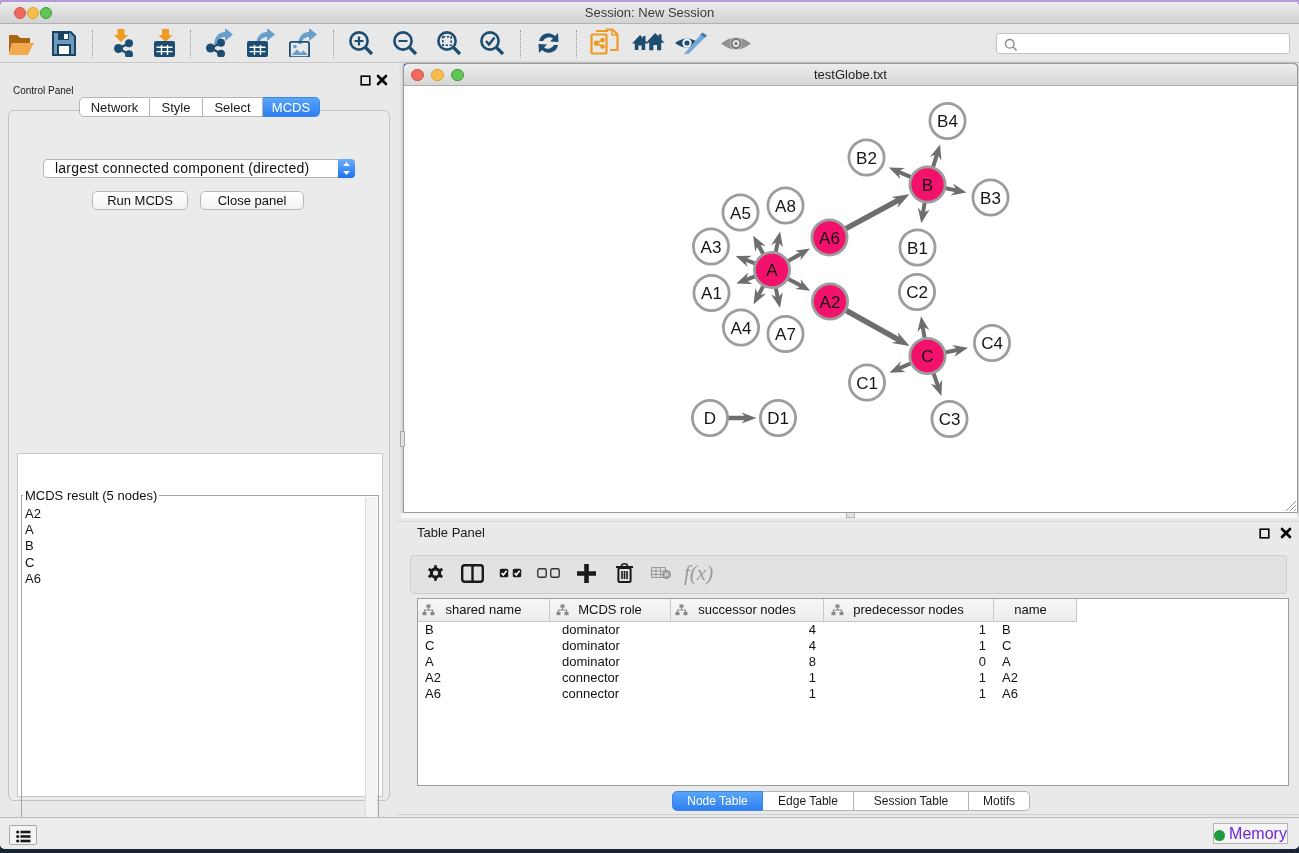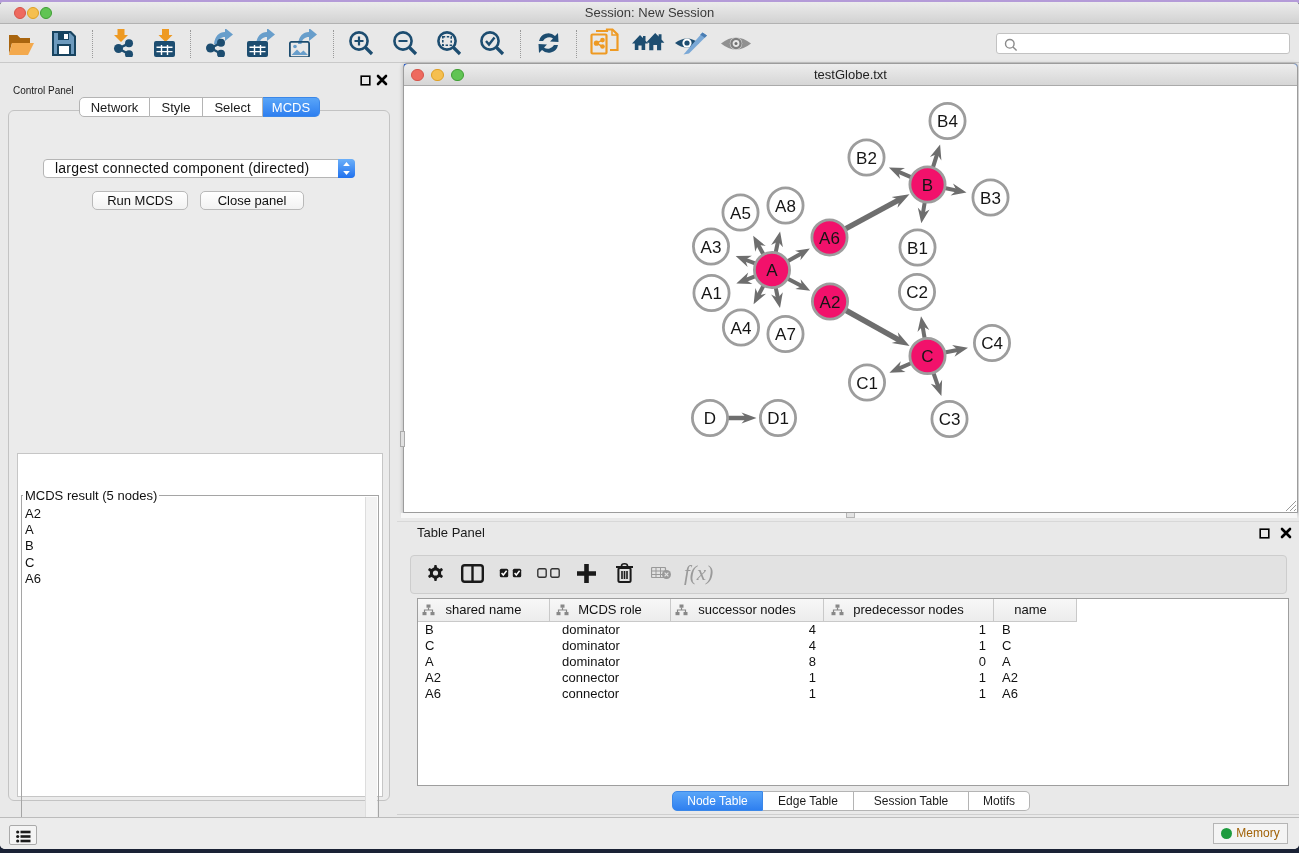--- a/index.html
+++ b/index.html
@@ -35,21 +35,21 @@
 #tablepanel { position:absolute; left:397px; top:519px; width:902px; height:296px; }
 #tp-title { position:absolute; left:20px; top:4px; font-size:13px; color:#1a1a1a; }
 #tp-toolbar { position:absolute; left:13px; top:34px; width:877px; height:39px; background:#e2e2e2; border:1px solid #cdcdcd; border-radius:4px; }
 #tp-table { position:absolute; left:20px; top:77px; width:872px; height:188px; background:#fff; border:1px solid #9e9e9e; }
 #tp-header { position:absolute; left:0; top:0; width:659px; height:23px; background:linear-gradient(#f7f7f7,#ececec); border-bottom:1px solid #c9c9c9; font-size:13px; color:#111; }
 .hcol { position:absolute; top:0; height:22px; line-height:21px; text-align:center; border-right:1px solid #c9c9c9; }
 .trow { position:absolute; font-size:13px; color:#111; height:16px; line-height:16px; }
 .fx { font-family:"Liberation Serif",serif; font-style:italic; font-size:21px; color:#9a9a9a; }
 #btabs { position:absolute; left:275px; top:270px; height:20px; display:flex; font-size:12px; }
 #statusbar { position:absolute; left:0; top:815px; width:100%; height:32px; background:#ececec; border-top:1px solid #bcbcbc; }
-#memb { position:absolute; right:11px; top:5px; width:75px; height:21px; background:#f4f4f4; border:1px solid #b5b5b5; font-size:12px; line-height:19px; color:#a16207; text-align:center; }
+#memb { position:absolute; right:11px; top:5px; width:75px; height:21px; background:#f4f4f4; border:1px solid #b5b5b5; font-size:16px; line-height:19px; color:#6d28d9; text-align:center; }
 #listb { position:absolute; left:9px; top:7px; width:28px; height:20px; background:#f4f4f4; border:1px solid #aaa; border-radius:2px; }
 </style></head>
 <body>
 <div class="abs" style="left:0;top:0;width:1299px;height:3px;background:#b49bd8"></div>
 <div id="app">
   <div id="titlebar">
     <div class="tl" style="left:14px;top:5px;background:#ee6a5f;border:1px solid #d5544a"></div>
     <div class="tl" style="left:27px;top:5px;background:#f5bf4f;border:1px solid #dfa023"></div>
     <div class="tl" style="left:40px;top:5px;background:#61c454;border:1px solid #3f9e34"></div>
     <div id="title">Session: New Session</div>

